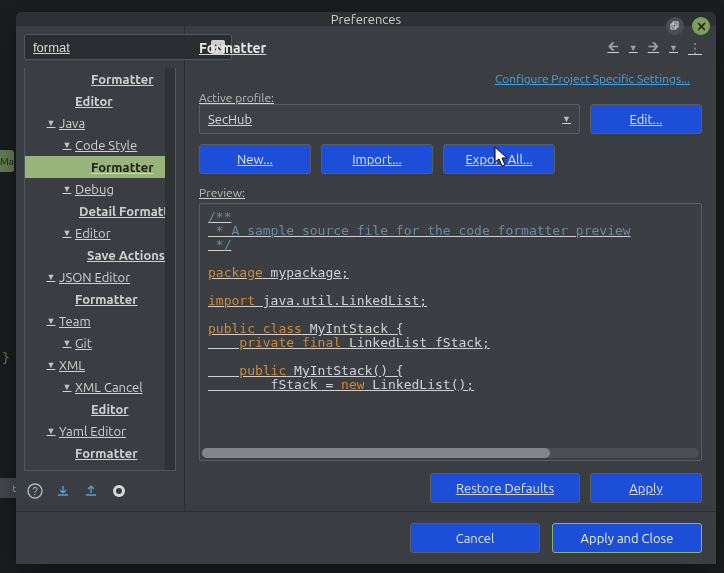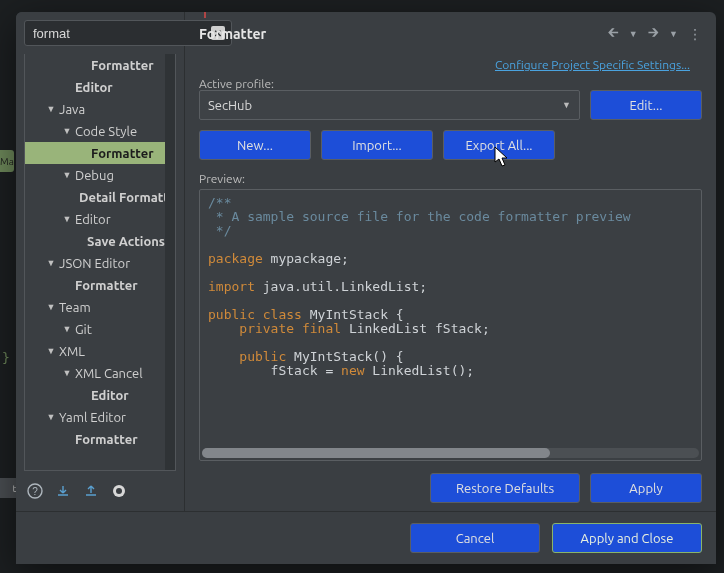--- a/index.html
+++ b/index.html
@@ -24,21 +24,21 @@
   body{font-family:"Ubuntu","Segoe UI",sans-serif;font-size:13px;color:var(--text);width:724px;height:573px;overflow:hidden;position:relative;}
   .window{position:absolute;left:16px;top:12px;width:700px;height:552px;background:var(--bg-app);border-radius:6px 6px 0 0;box-shadow:0 10px 40px rgba(0,0,0,0.5);display:flex;flex-direction:column;overflow:hidden;}
   
   .titlebar{height:30px;background:#2d3133;display:flex;align-items:center;justify-content:center;position:relative;color:#cfcfcf;font-size:13px;}
   .titlebar .wbtns{position:absolute;right:6px;top:5px;display:flex;gap:8px;align-items:center;}
   .wbtn{width:18px;height:18px;border-radius:50%;display:flex;align-items:center;justify-content:center;}
   .wbtn.min{background:#4a4e52;color:#ddd;font-size:10px;}
   .wbtn.close{background:#7aa05a;color:#1c1c1c;font-weight:bold;font-size:11px;}
   
   .body{flex:1;display:flex;flex-direction:column;}
-  .main{flex:1;display:flex;overflow:hidden;}
+  .main{flex:1;display:flex;overflow:hidden;text-decoration:underline;}
   
   .left{width:168px;background:var(--bg-tree);border-right:1px solid #2c2f31;display:flex;flex-direction:column;}
   .search{height:42px;display:flex;align-items:center;padding:0 8px;}
   .search-inner{flex:1;background:#2b2e31;border:1px solid #52565a;border-radius:3px;height:24px;display:flex;align-items:center;padding:0 6px;color:#d8d8d8;}
   .search-inner input{flex:1;background:transparent;border:none;outline:none;color:#d8d8d8;font-size:13px;}
   .clear-x{width:14px;height:14px;background:#cfcfcf;border-radius:2px;color:#2b2e31;font-size:10px;display:flex;align-items:center;justify-content:center;font-weight:bold;}
   .tree{flex:1;overflow:auto;font-size:13px;padding-bottom:6px;}
   .tree-item{display:flex;align-items:center;height:22px;white-space:nowrap;overflow:hidden;}
   .tree-item .arrow{width:12px;text-align:center;font-size:9px;color:#c0c0c0;margin-right:2px;}
   .tree-item.selected{background:var(--sel);color:#1c1c1c;}
@@ -84,20 +84,37 @@
 </style>
 </head>
 <body>
 
 <span class="edge-tab">Ma</span>
 <span class="edge-brace">}</span>
 <span class="edge-label">ta</span>
 
 <div class="window">
   <span class="red-tick"></span>
+  <div class="titlebar">
+    <span>Preferences</span>
+    <div class="wbtns">
+      <div class="wbtn min">
+        <svg width="10" height="10" viewBox="0 0 10 10">
+            <rect x="1" y="3" width="5" height="5" fill="none" stroke="#ddd" stroke-width="1"></rect>
+            <rect x="3" y="1" width="5" height="5" fill="none" stroke="#ddd" stroke-width="1"></rect>
+          </svg>
+      </div>
+      <div class="wbtn close">
+        <svg width="9" height="9" viewBox="0 0 9 9">
+            <line x1="1" y1="1" x2="8" y2="8" stroke="#1c1c1c" stroke-width="1.6"></line>
+            <line x1="8" y1="1" x2="1" y2="8" stroke="#1c1c1c" stroke-width="1.6"></line>
+          </svg>
+      </div>
+    </div>
+  </div>
 
   <div class="body">
     <div class="main">
 
       <div class="left">
         <div class="search">
           <div class="search-inner">
             <input value="format" style="">
             <span class="clear-x">✕</span>
           </div>

